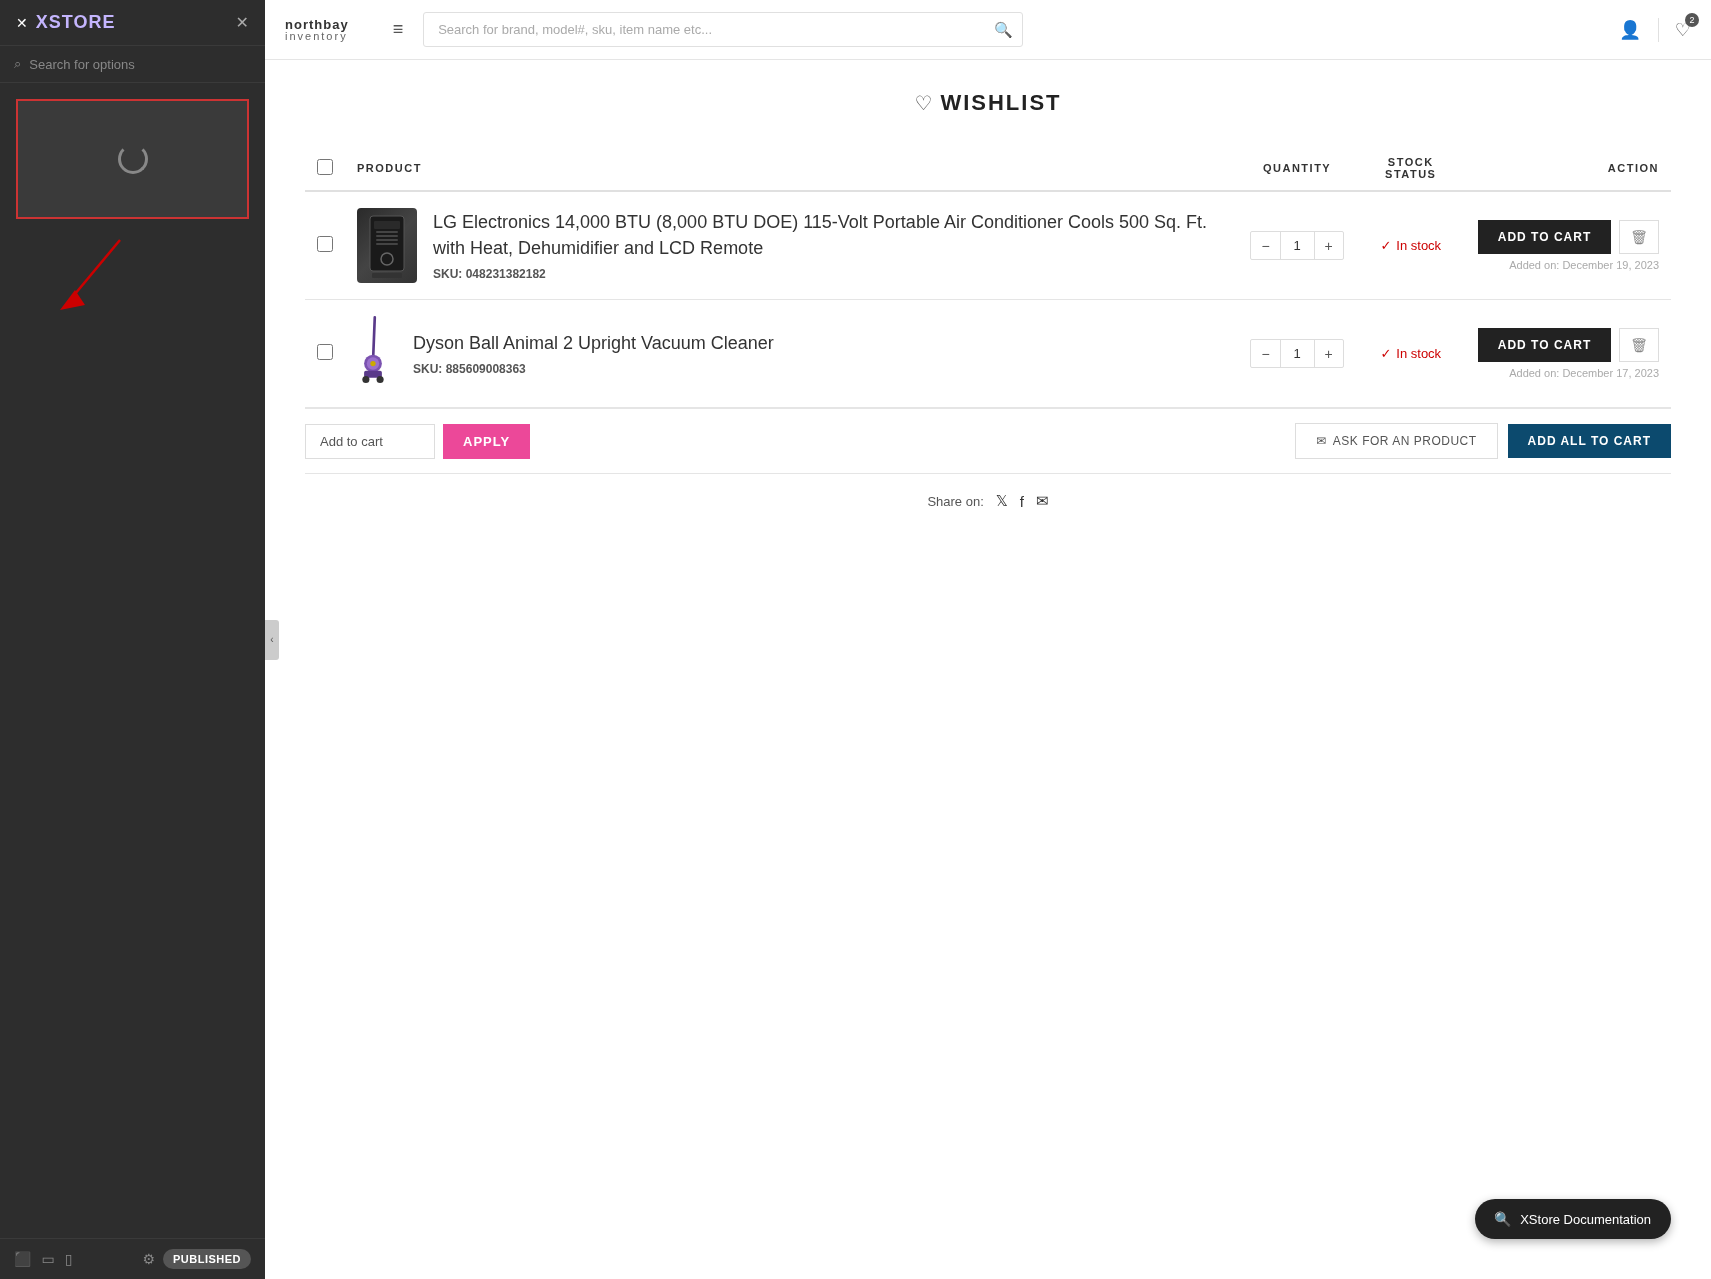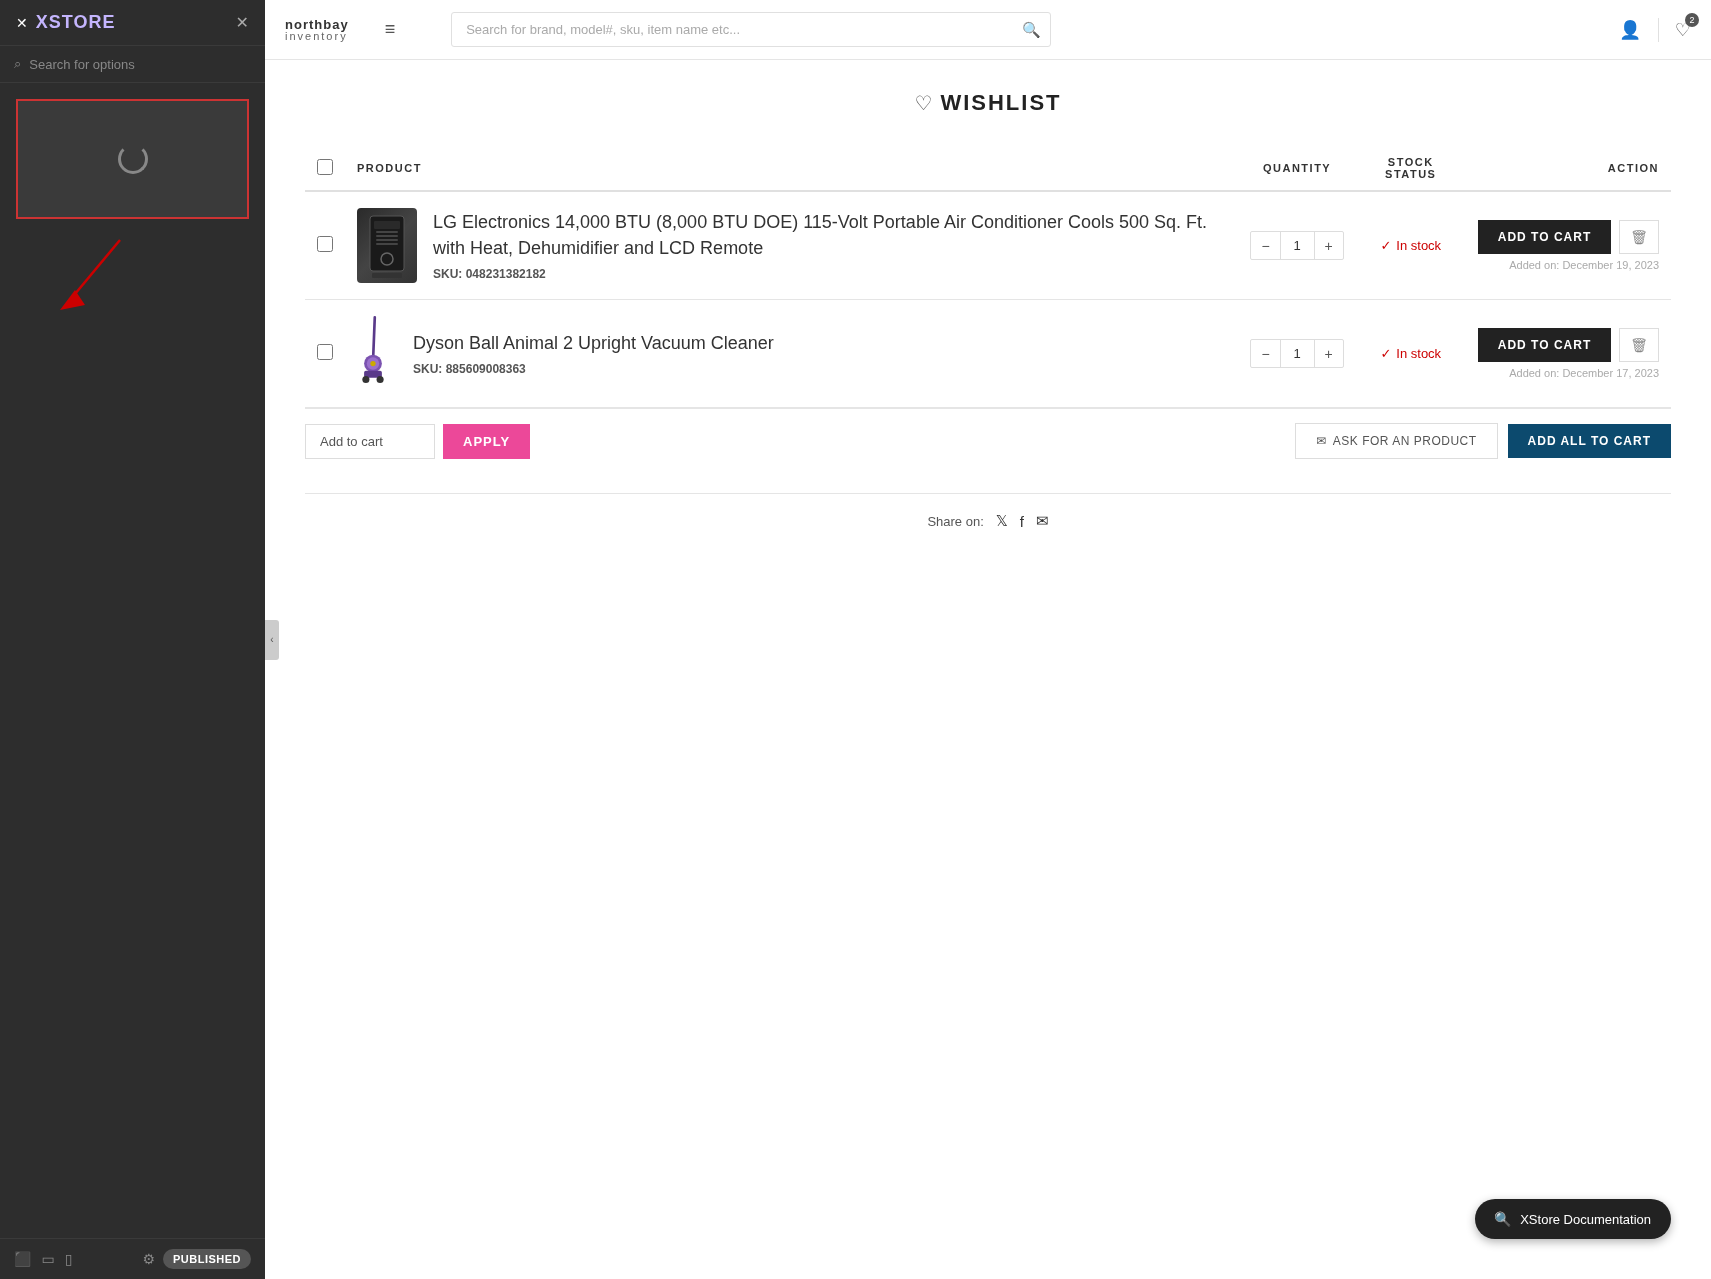--- a/index.html
+++ b/index.html
@@ -168,21 +168,21 @@
       align-items: center;
       padding: 12px 20px;
       border-bottom: 1px solid #e5e5e5;
       background: #fff;
       gap: 16px;
     }
     .brand-logo {
       display: flex;
       flex-direction: column;
       line-height: 1;
-      margin-right: 16px;
+      margin-right: 24px;
     }
     .brand-name-top {
       font-size: 13px;
       font-weight: bold;
       color: #333;
       letter-spacing: 1px;
     }
     .brand-name-bottom {
       font-size: 11px;
       color: #666;
@@ -193,21 +193,20 @@
       border: none;
       cursor: pointer;
       font-size: 18px;
       color: #555;
       padding: 4px;
     }
     .nav-search-wrapper {
       flex: 1;
       max-width: 600px;
       position: relative;
-      margin-left: 36px;
     }
     .nav-search-input {
       width: 100%;
       border: 1px solid #e0e0e0;
       border-radius: 3px;
       padding: 9px 40px 9px 14px;
       font-size: 13px;
       color: #555;
       outline: none;
     }
@@ -475,21 +474,20 @@
     
     .share-row {
       padding: 18px 0;
       border-top: 1px solid #e5e5e5;
       display: flex;
       align-items: center;
       justify-content: center;
       gap: 12px;
       font-size: 13px;
       color: #555;
-      margin-top: 20px;
     }
     .share-icon {
       cursor: pointer;
       font-size: 15px;
       color: #333;
     }
 
     
     .xstore-docs-btn {
       position: fixed;

